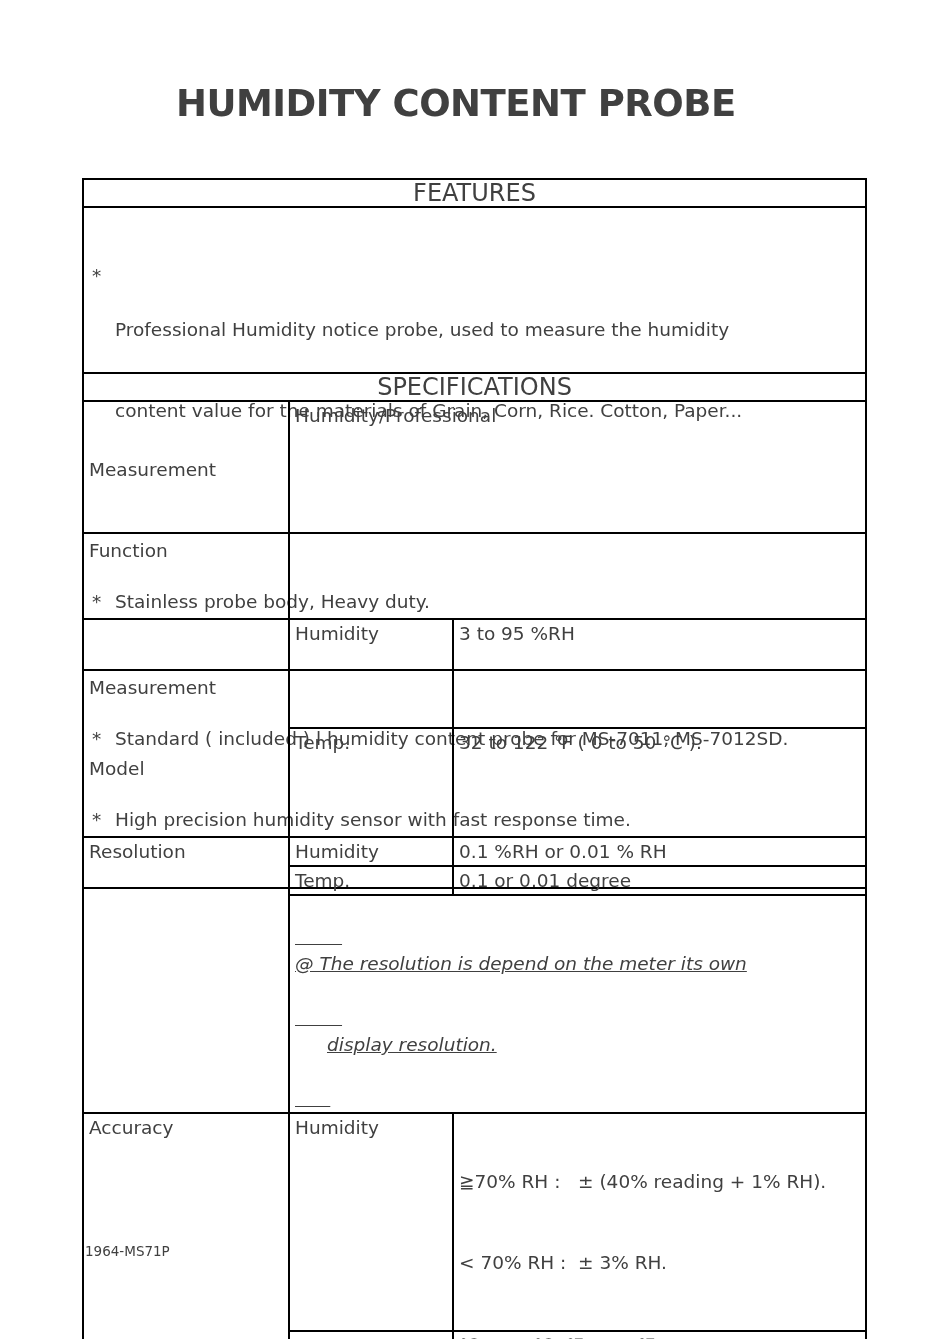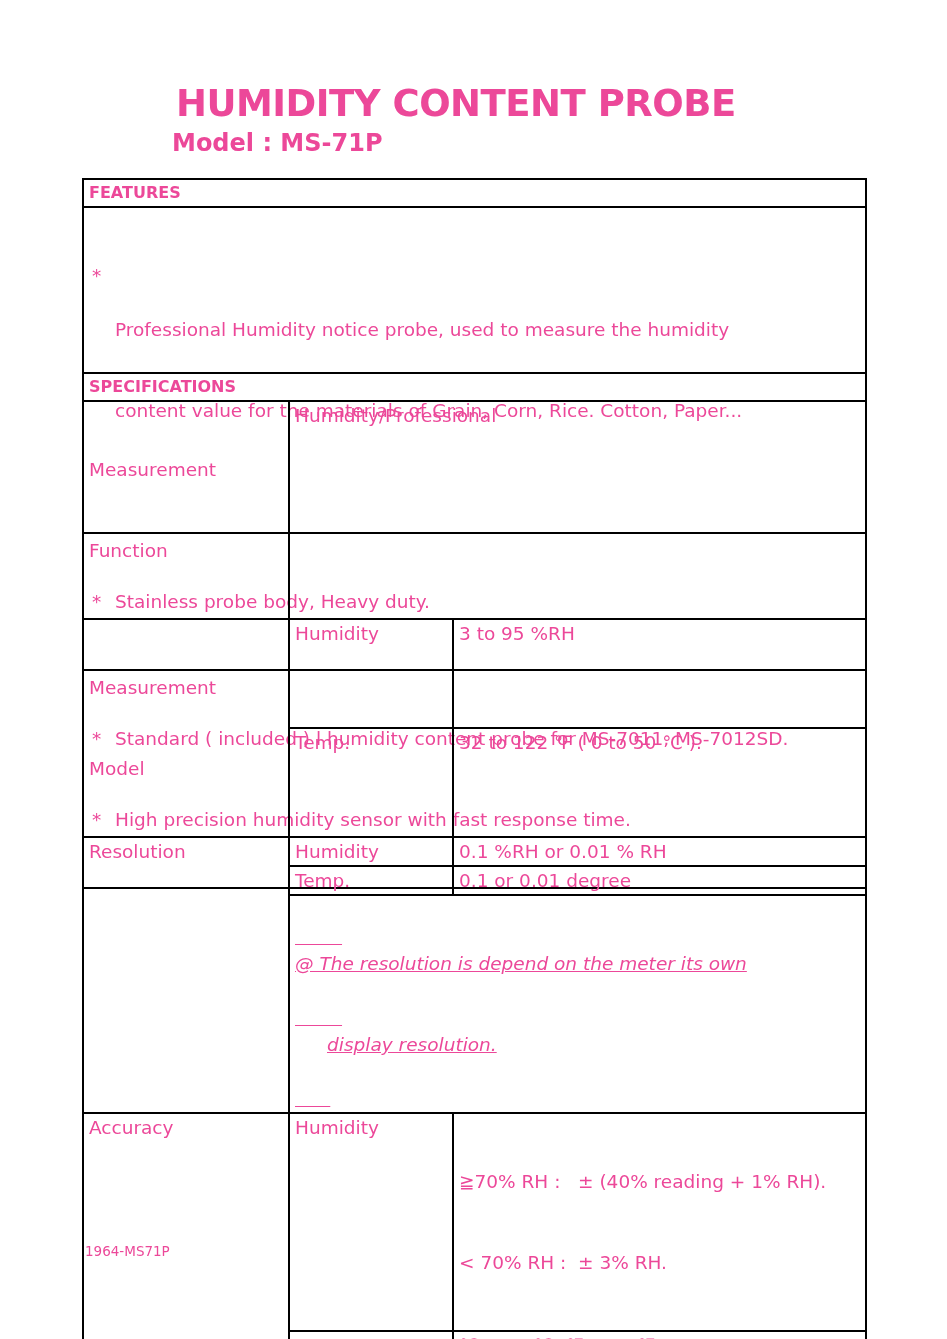--- a/index.html
+++ b/index.html
@@ -1,37 +1,37 @@
 <!DOCTYPE html>
 <html><head>
 <meta charset="utf-8">
 <style>
   html,body { margin:0; padding:0; background:#e8e8e8; }
   .page {
     position:relative; width:947px; height:1339px; margin:0 auto;
-    background:#ffffff; color:#ec4899;
+    background:#ffffff; color:#404040;
     font-family:"DejaVu Sans","Liberation Sans",sans-serif;
     overflow:hidden;
   }
   .title {
     position:absolute; left:176px; top:82px;
     font-size:37px; font-weight:bold; letter-spacing:-0.5px; white-space:nowrap;
   }
   .model {
     position:absolute; left:172px; top:129px;
     font-size:24px; font-weight:bold; white-space:nowrap;
   }
   table { border-collapse:collapse; table-layout:fixed; }
   td {
     border:2px solid #000; vertical-align:top;
     font-size:18.5px; line-height:27px; padding:0 5px;
     white-space:pre-wrap; overflow:hidden;
   }
   .hdr-cell {
-    font-weight:bold; font-size:16px;
+    text-align:center; font-weight:normal; font-size:24px;
     height:26px; line-height:26px;
   }
   .features-table { position:absolute; left:82px; top:178px; width:783px; }
   tr.h28 { height:28px; } tr.h56 { height:56px; }
   .bullet { display:flex; }
   .star { width:23px; flex:0 0 23px; text-align:left; padding-left:3px; }
   .specs-table { position:absolute; left:82px; top:372px; width:783px; }
   .note { font-style:italic;text-decoration:underline; }
   .ind { padding-left:32px; }
   .nbb { border-bottom:none; }
@@ -40,21 +40,20 @@
     display:flex; justify-content:space-between;
     font-size:13.5px; line-height:16px;
   }
 </style>
 </head>
 <body>
 
 <div class="page">
 
   <div class="title">HUMIDITY CONTENT PROBE</div>
-  <div class="model">Model : MS-71P</div>
 
   <table class="features-table">
     <colgroup>
         <col style="width:783px">
       </colgroup>
     <tbody>
         <tr>
           <td class="hdr-cell">FEATURES</td>
         </tr>
     <tr class="h56">

